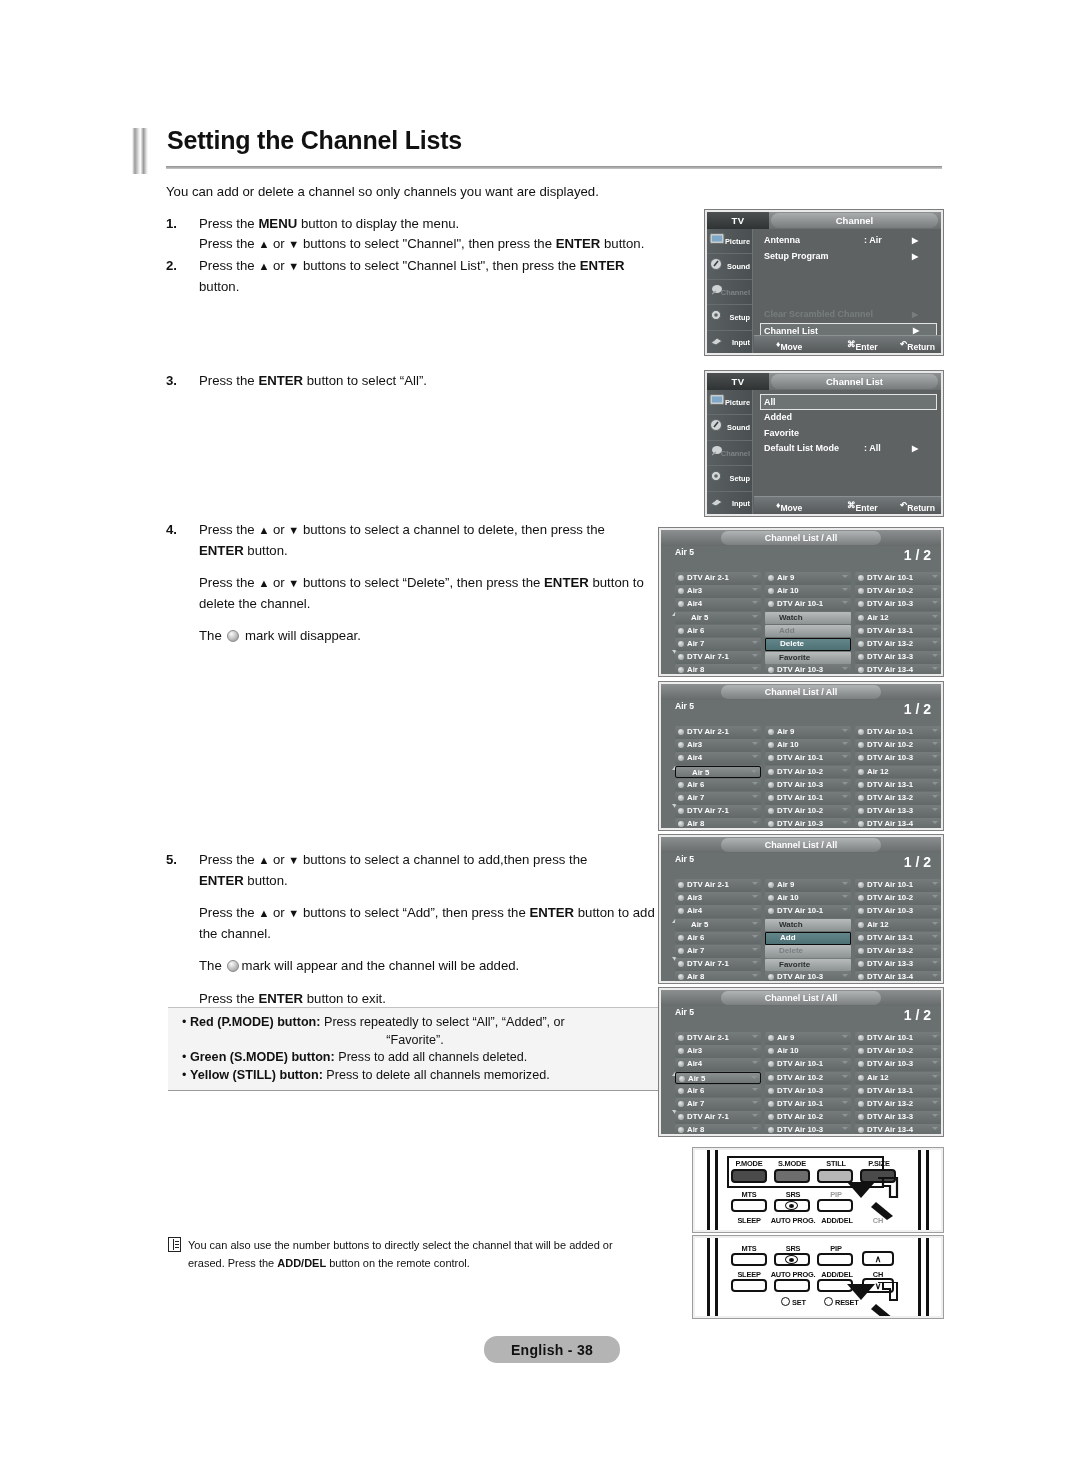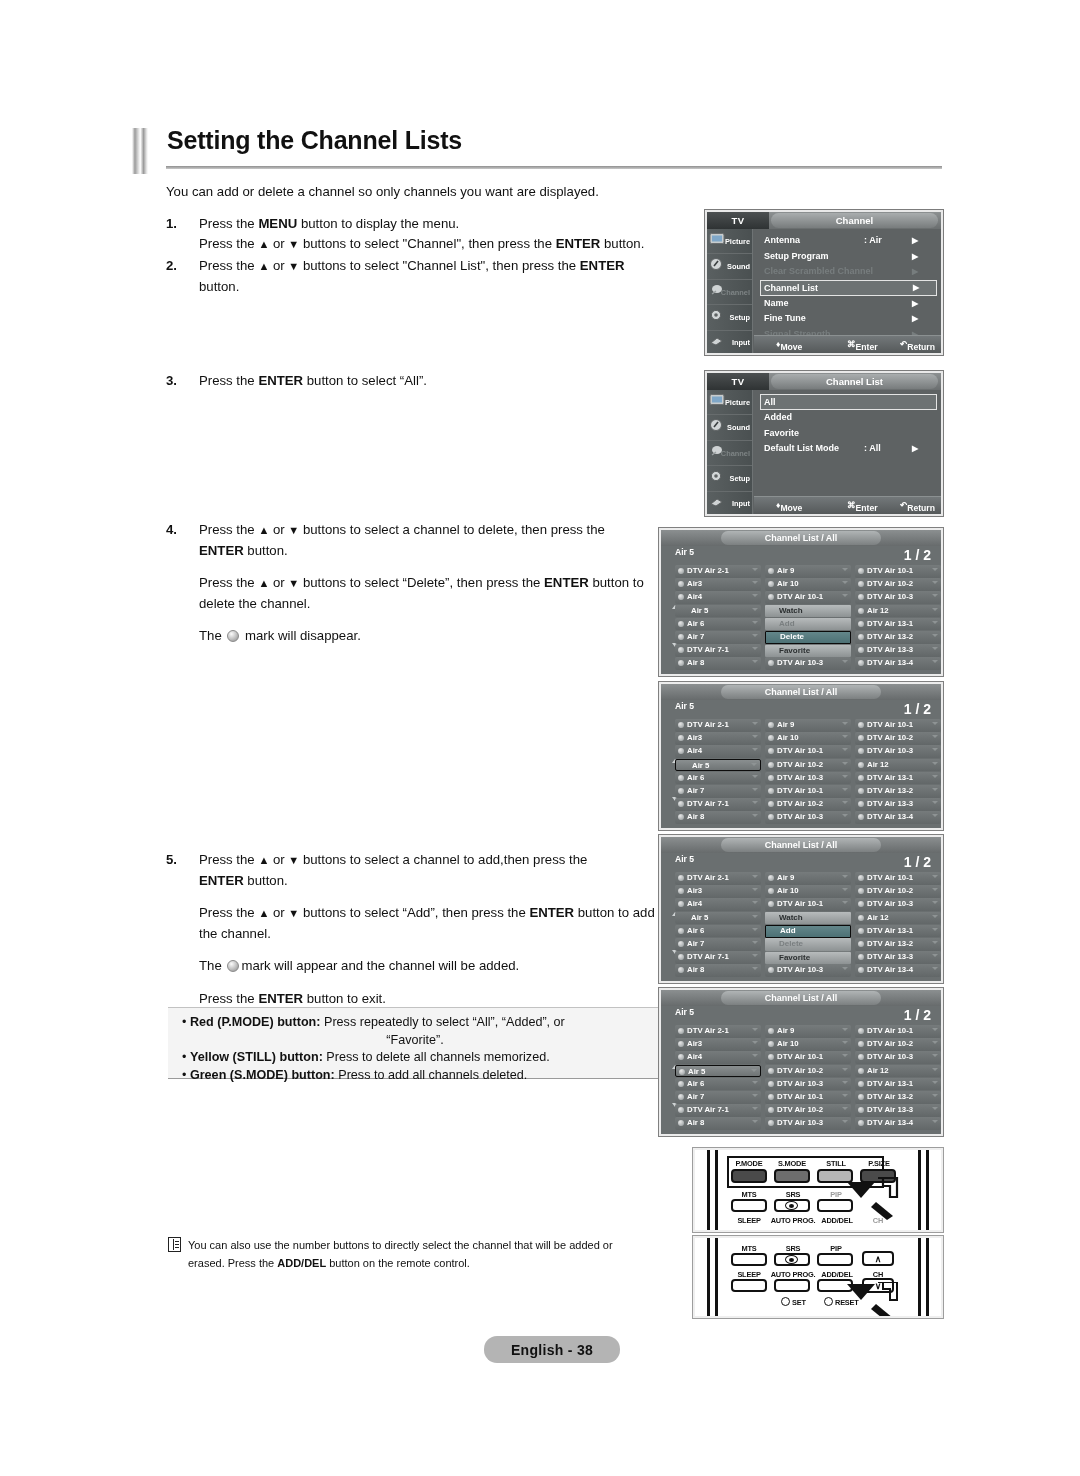--- a/index.html
+++ b/index.html
@@ -42,21 +42,21 @@
     background:radial-gradient(circle at 35% 30%, #fbfbfb, #b9b9b9 60%, #8d8d8d 100%);
     border:1px solid #8b8b8b; vertical-align:-2px; margin:0 2px;
   }
   .arrowglyph { font-size:11px; }
 
   
   .notearrow { font-weight:bold; font-size:13px; }
 
   
   #note-box {
-    position:absolute; left:168px; top:1007px; width:490px; height:72px;
+    position:absolute; left:168px; top:1007px; width:490px; height:84px;
     background:#f4f4f4; border-top:1px solid #c2c2c2; border-bottom:1px solid #9a9a9a;
     padding:6px 10px 4px 14px;
     font-size:12.6px; line-height:17.5px;
   }
   #note-box .lineA { text-align:left; }
   #note-box .lineA-2 { text-align:center; }
 
   
   #bottom-hint { position:absolute; left:168px; top:1236px; width:520px; font-size:11px; line-height:18px; }
   #bottom-hint .bookicon {
@@ -117,21 +117,21 @@
   }
   .osd-side .si .lbl { font-size:7.4px; font-weight:bold; color:#ffffff; }
   .osd-side .si.dim .lbl { color:#7e8485; }
   .osd-side .si .ic { position:absolute; left:2px; top:3px; width:16px; height:14px; }
 
   .osd-main { position:absolute; left:47px; right:0; top:0; bottom:18px; padding:4px 4px 0 6px; }
   .mrow { position:relative; height:15.5px; font-size:9px; font-weight:bold; line-height:15.5px; color:#fff; white-space:nowrap; }
   .mrow .mlabel { position:absolute; left:4px; }
   .mrow .mval { position:absolute; left:104px; }
   .mrow .marrow { position:absolute; left:152px; font-size:8px; }
-  .mrow.dim { color:#777d7e; }
+  .mrow.dim { color:#777d7e;margin-top:43px; }
   .mrow.sel {
     background:#6d7273; border:1px solid #e4e4e4;
     height:16px; line-height:14px;
   }
   .mrow.sel .mlabel { left:3px; }
 
   .osd-foot {
     position:absolute; left:47px; right:0; bottom:0; height:18px;
     background:linear-gradient(to bottom,#73787a,#55595a);
     border-top:1px solid #8b9091;
@@ -149,21 +149,21 @@
   .cl-pill {
     position:absolute; left:50%; transform:translateX(-50%); top:1px;
     width:160px; height:14px; border-radius:8px;
     background:linear-gradient(to bottom,#b0b4b5,#7c8081);
     font-size:9px; font-weight:bold; text-align:center; line-height:14px; color:#fff;
   }
   .cl-sub { position:relative; height:14px; }
   .cl-sub .cur { position:absolute; left:14px; top:1px; font-size:8.6px; font-weight:bold; }
   .cl-sub .pg { position:absolute; right:10px; top:1px; font-size:14px; font-weight:bold; }
 
-  .cl-grid { position:relative; margin:5px 10px; }
+  .cl-grid { position:relative; margin:12px 10px; }
   .cl-col { position:absolute; top:0; width:86px; }
   .cl-col.c1 { left:4px; }
   .cl-col.c2 { left:94px; }
   .cl-col.c3 { left:184px; }
   .cell {
     position:relative; height:12.6px; margin-bottom:0.6px;
     background:linear-gradient(to bottom,#767b7c,#626768);
     border-radius:2px;
     font-size:7.8px; font-weight:bold; line-height:12.6px; color:#ffffff;
     padding-left:12px; white-space:nowrap; overflow:hidden;
@@ -280,25 +280,25 @@
 </div>
 
 <div id="note-box">
   <div class="lineA">
     <span>•</span>
     <b>Red (P.MODE) button:</b><span> Press repeatedly to select “All”, “Added”, or</span>
   </div>
   <div class="lineA-2">“Favorite”.</div>
   <div class="lineA">
     <span>•</span>
-    <b>Yellow (STILL) button:</b><span> Press to delete all channels memorized.</span>
+    <b>Green (S.MODE) button:</b><span> Press to add all channels deleted.</span>
   </div>
   <div class="lineA">
     <span>•</span>
-    <b>Green (S.MODE) button:</b><span> Press to add all channels deleted.</span>
+    <b>Yellow (STILL) button:</b><span> Press to delete all channels memorized.</span>
   </div>
 </div>
 
 <div id="bottom-hint">
   <span class="bookicon"></span><span class="txt">You can also use the number buttons to directly select the channel that will be added or</span>
   <span class="l2"><span>erased. Press the </span><b>ADD/DEL</b><span> button on the remote control.</span></span>
 </div>
 
 <div id="page-badge">English - 38</div>
 

